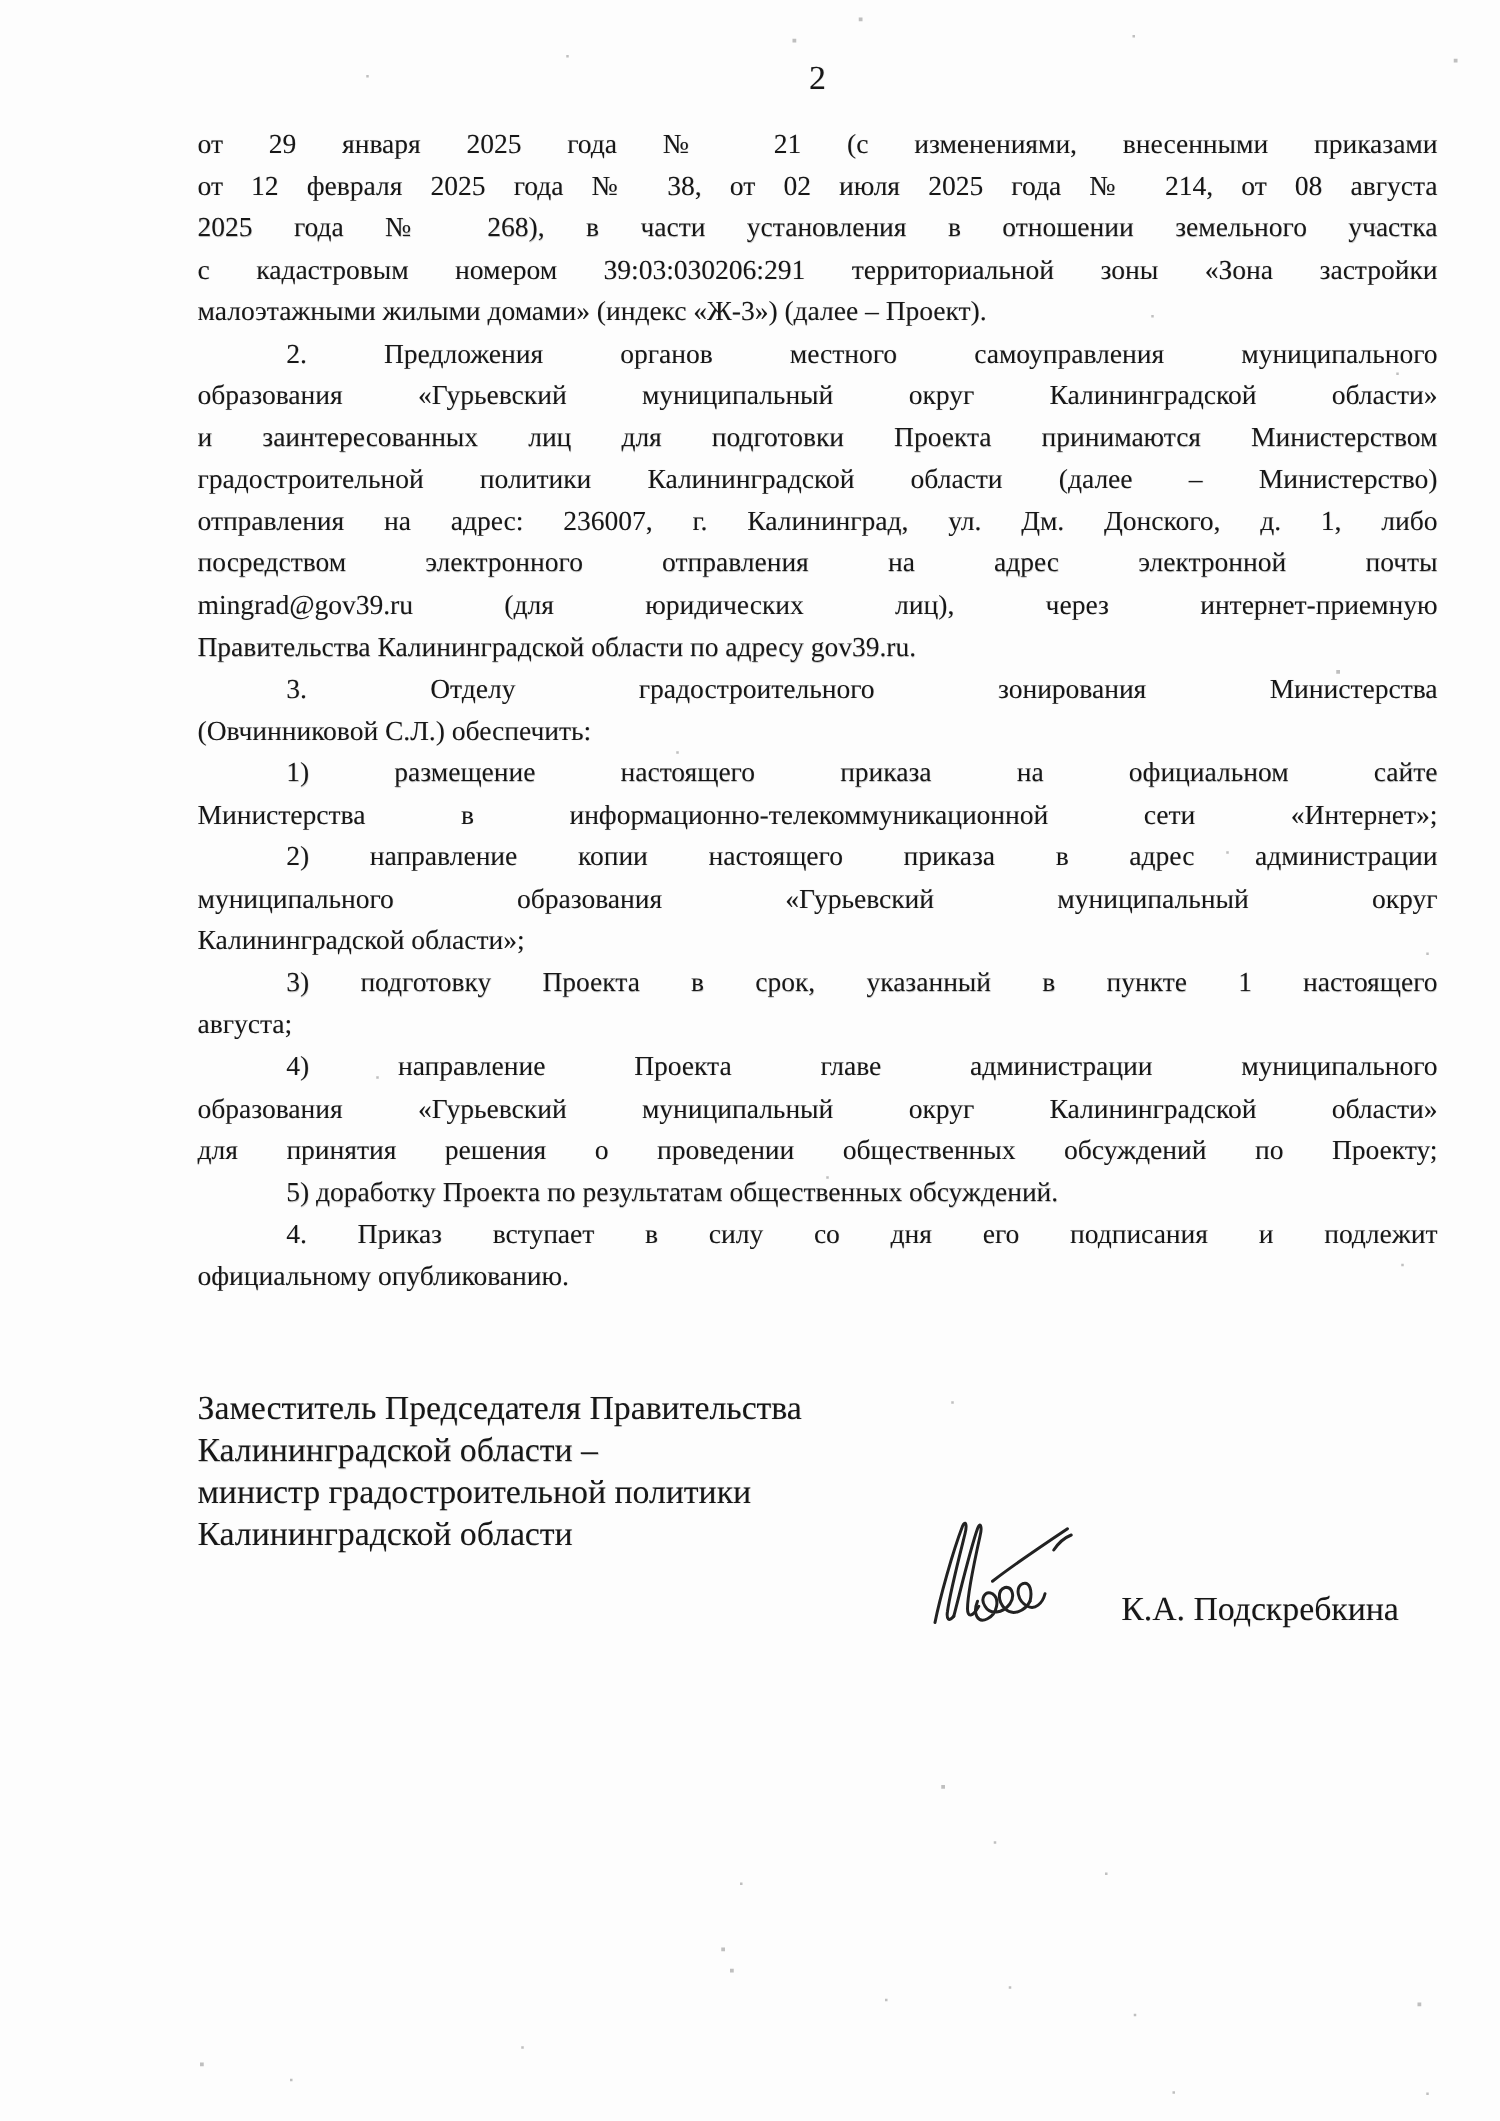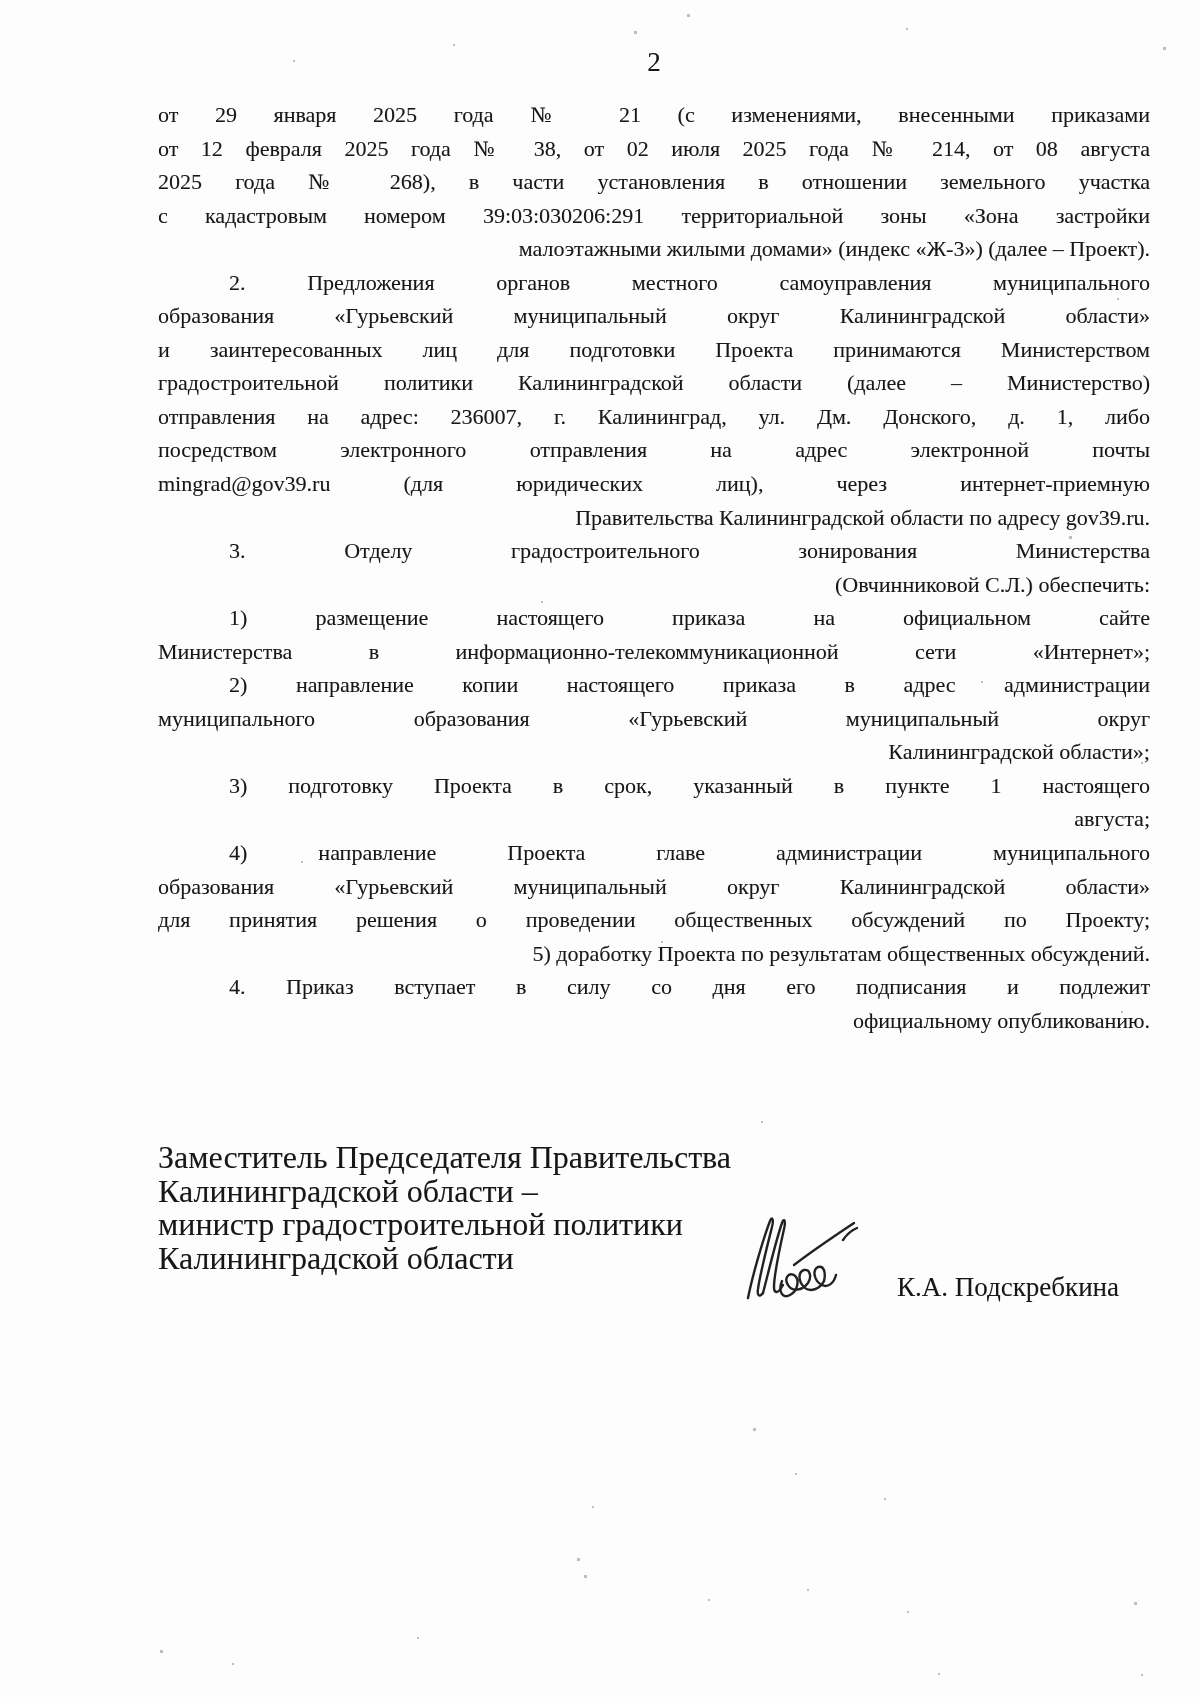--- a/index.html
+++ b/index.html
@@ -13,26 +13,26 @@
     text-shadow:0.3px 0.3px 0.6px rgba(25,25,25,0.28);
   }
   .pagenum{
     position:absolute;top:46px;left:158px;width:992px;
     text-align:center;font-size:27px;line-height:33.55px;
   }
   .body-text{
     position:absolute;top:98px;left:158px;width:992px;
     font-size:22px;line-height:33.55px;
   }
-  .line{white-space:nowrap;text-align:right;}
+  .line{white-space:nowrap;text-align:left;}
   .line.fill{white-space:normal;text-align:justify;text-align-last:justify;}
   .line.indent{padding-left:71px;}
   .signoff{
-    position:absolute;top:1141px;left:158px;
-    font-size:32px;line-height:33.55px;
+    position:absolute;top:1110px;left:158px;
+    font-size:27px;line-height:33.55px;
   }
   .sign-name{
     position:absolute;top:1271px;left:897px;
     font-size:27px;line-height:33.55px;white-space:nowrap;
   }
   .scrawl{position:absolute;top:1214px;left:738px;width:128px;height:92px;}
   .scrawl svg{display:block;width:100%;height:100%;}
   .speck{position:absolute;background:#8d8d8d;opacity:.55;}
 </style>
 </head>

